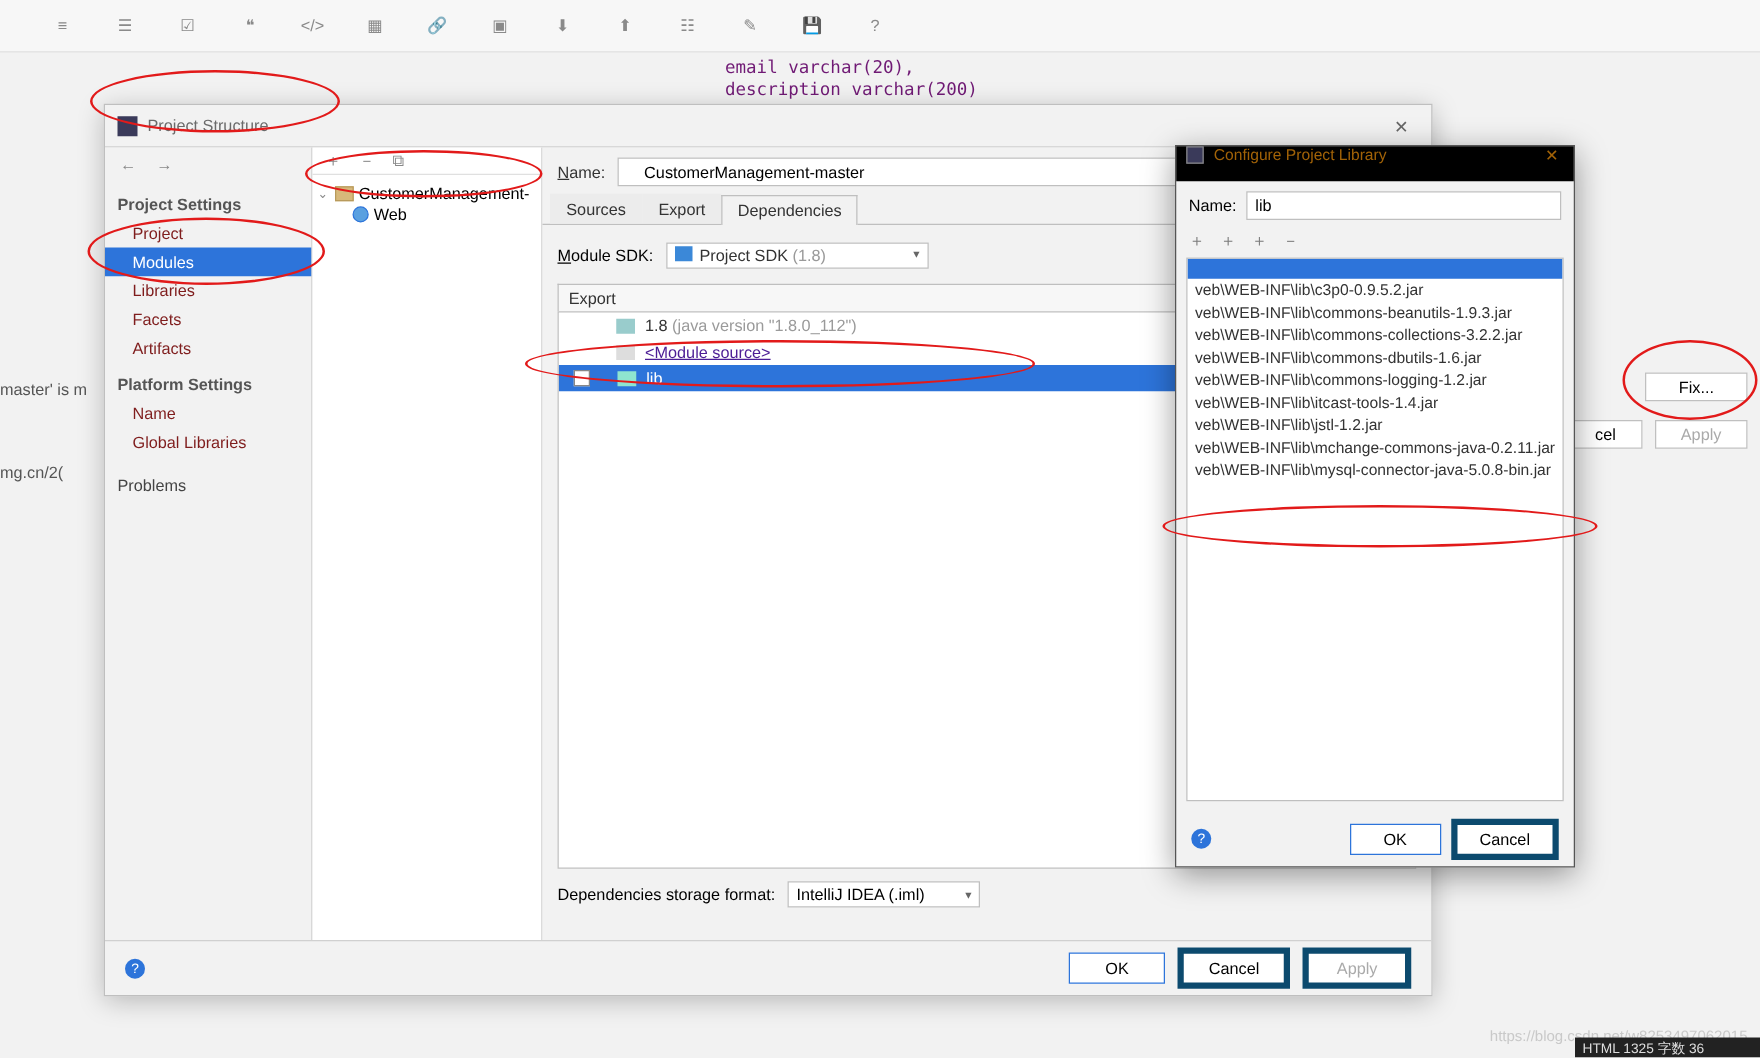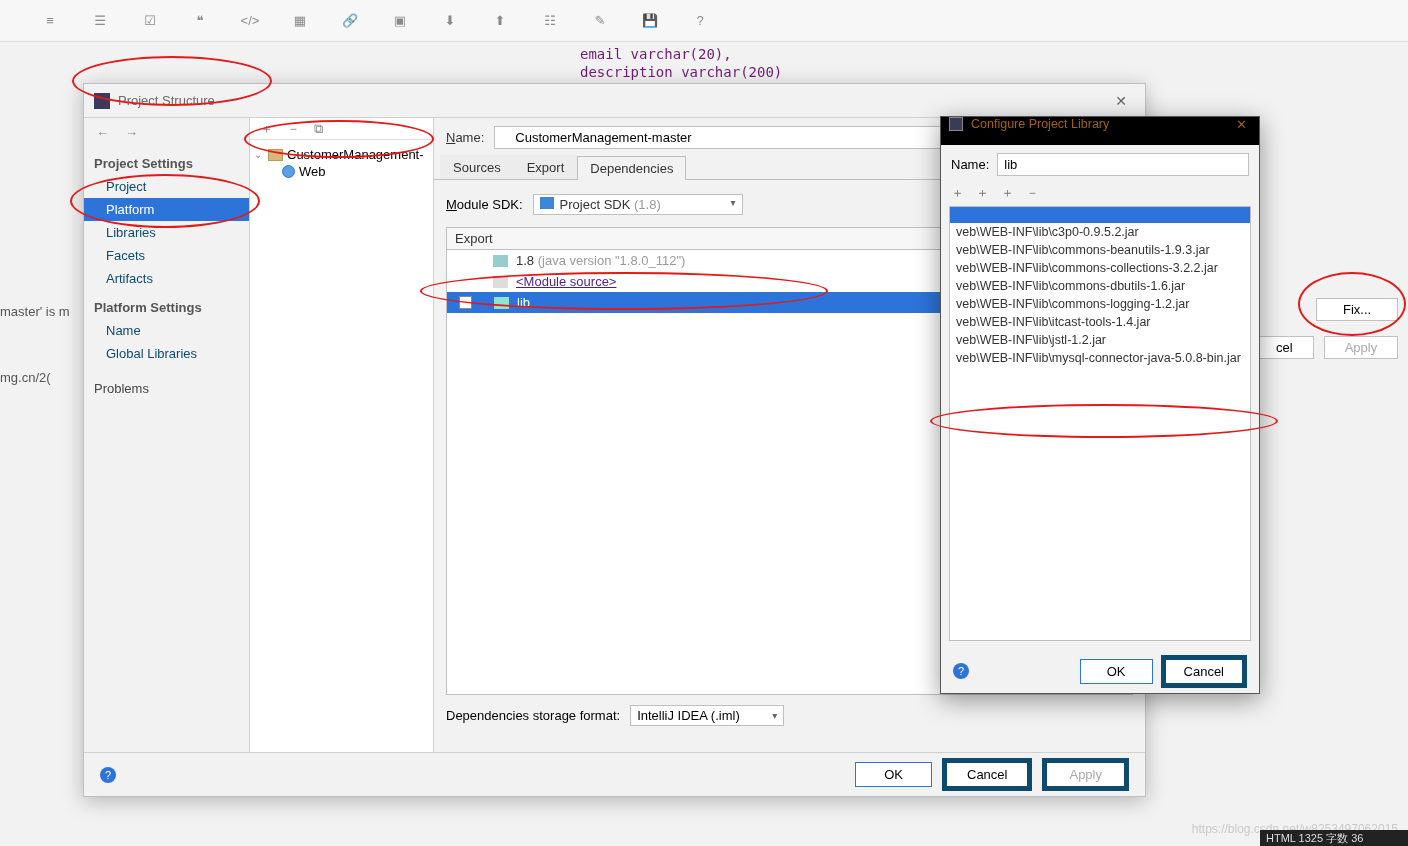--- a/index.html
+++ b/index.html
@@ -17,21 +17,21 @@
   .ps-dialog { position:absolute; left:83px; top:70px; width:1063px; height:714px; background:#f2f2f2; border:1px solid #bfbfbf; box-shadow:0 4px 20px rgba(0,0,0,0.25); display:flex; flex-direction:column;margin-top:13px; }
   .ps-title { height:34px; display:flex; align-items:center; padding:0 10px; border-bottom:1px solid #d0d0d0; }
   .ps-title .logo { width:16px; height:16px; background:#3a3a5a; margin-right:8px; }
   .ps-title .txt { flex:1; color:#6a6a6a; }
   .ps-title .close { width:28px; text-align:center; color:#666; cursor:pointer; font-size:14px; }
 
   .ps-body { flex:1; display:flex; min-height:0; }
   .ps-sidebar { width:166px; background:#f2f2f2; border-right:1px solid #d0d0d0; padding-top:6px; }
   .ps-sidebar .topicons { height:22px; display:flex; gap:16px; padding-left:12px; color:#888; }
   .ps-sidebar .hdr { font-weight:bold; color:#555; padding:10px 10px 4px 10px; }
-  .ps-sidebar .item { padding:4px 10px 4px 22px; color:#0c4a6e; cursor:pointer; }
+  .ps-sidebar .item { padding:4px 10px 4px 22px; color:#7f1d1d; cursor:pointer; }
   .ps-sidebar .item.sel { background:#2d74da; color:#fff; }
 
   .ps-mid { width:184px; background:#fff; border-right:1px solid #d0d0d0; display:flex; flex-direction:column; }
   .mid-tools { height:22px; border-bottom:1px solid #e0e0e0; display:flex; align-items:center; gap:14px; padding-left:10px; color:#888; }
   .mid-tree { flex:1; padding:6px 4px; font-size:12.5px; overflow:hidden; }
   .tree-row { display:flex; align-items:center; gap:4px; white-space:nowrap; padding:1px 0; }
   .tree-row .chev { width:10px; font-size:10px; color:#888; }
   .fldr { width:15px; height:12px; background:#d7b87a; border:1px solid #b89a5c; }
   .globe { width:13px; height:13px; border-radius:50%; background:#5aa0e0; border:1px solid #2d74da; }
 
@@ -135,21 +135,21 @@
     <div class="close">✕</div>
   </div>
   <div class="ps-body">
     <div class="ps-sidebar">
       <div class="topicons">
         <span>←</span>
         <span>→</span>
       </div>
       <div class="hdr">Project Settings</div>
       <div class="item">Project</div>
-      <div class="item sel">Platform</div>
+      <div class="item sel">Modules</div>
       <div class="item">Libraries</div>
       <div class="item">Facets</div>
       <div class="item">Artifacts</div>
       <div class="hdr">Platform Settings</div>
       <div class="item">Name</div>
       <div class="item">Global Libraries</div>
       <div class="hdr" style="font-weight:normal;color:#444;padding-top:16px">Problems</div>
     </div>
 
     <div class="ps-mid">
@@ -243,20 +243,21 @@
   </div>
   <div class="cpl-list">
     <div class="hdr-row"></div>
     <div class="jar">veb\WEB-INF\lib\c3p0-0.9.5.2.jar</div>
     <div class="jar">veb\WEB-INF\lib\commons-beanutils-1.9.3.jar</div>
     <div class="jar">veb\WEB-INF\lib\commons-collections-3.2.2.jar</div>
     <div class="jar">veb\WEB-INF\lib\commons-dbutils-1.6.jar</div>
     <div class="jar">veb\WEB-INF\lib\commons-logging-1.2.jar</div>
     <div class="jar">veb\WEB-INF\lib\itcast-tools-1.4.jar</div>
     <div class="jar">veb\WEB-INF\lib\jstl-1.2.jar</div>
+    <div class="jar">veb\WEB-INF\lib\mchange-commons-java-0.2.11.jar</div>
     <div class="jar">veb\WEB-INF\lib\mysql-connector-java-5.0.8-bin.jar</div>
   </div>
   <div class="cpl-footer">
     <div class="help">?</div>
     <button class="btn btn-primary" style="padding:4px 26px">OK</button>
     <button class="btn" style="padding:4px 18px">Cancel</button>
   </div>
 </div>
 
 <div class="annot" style="left:72px; top:56px; width:200px; height:50px;"></div>

